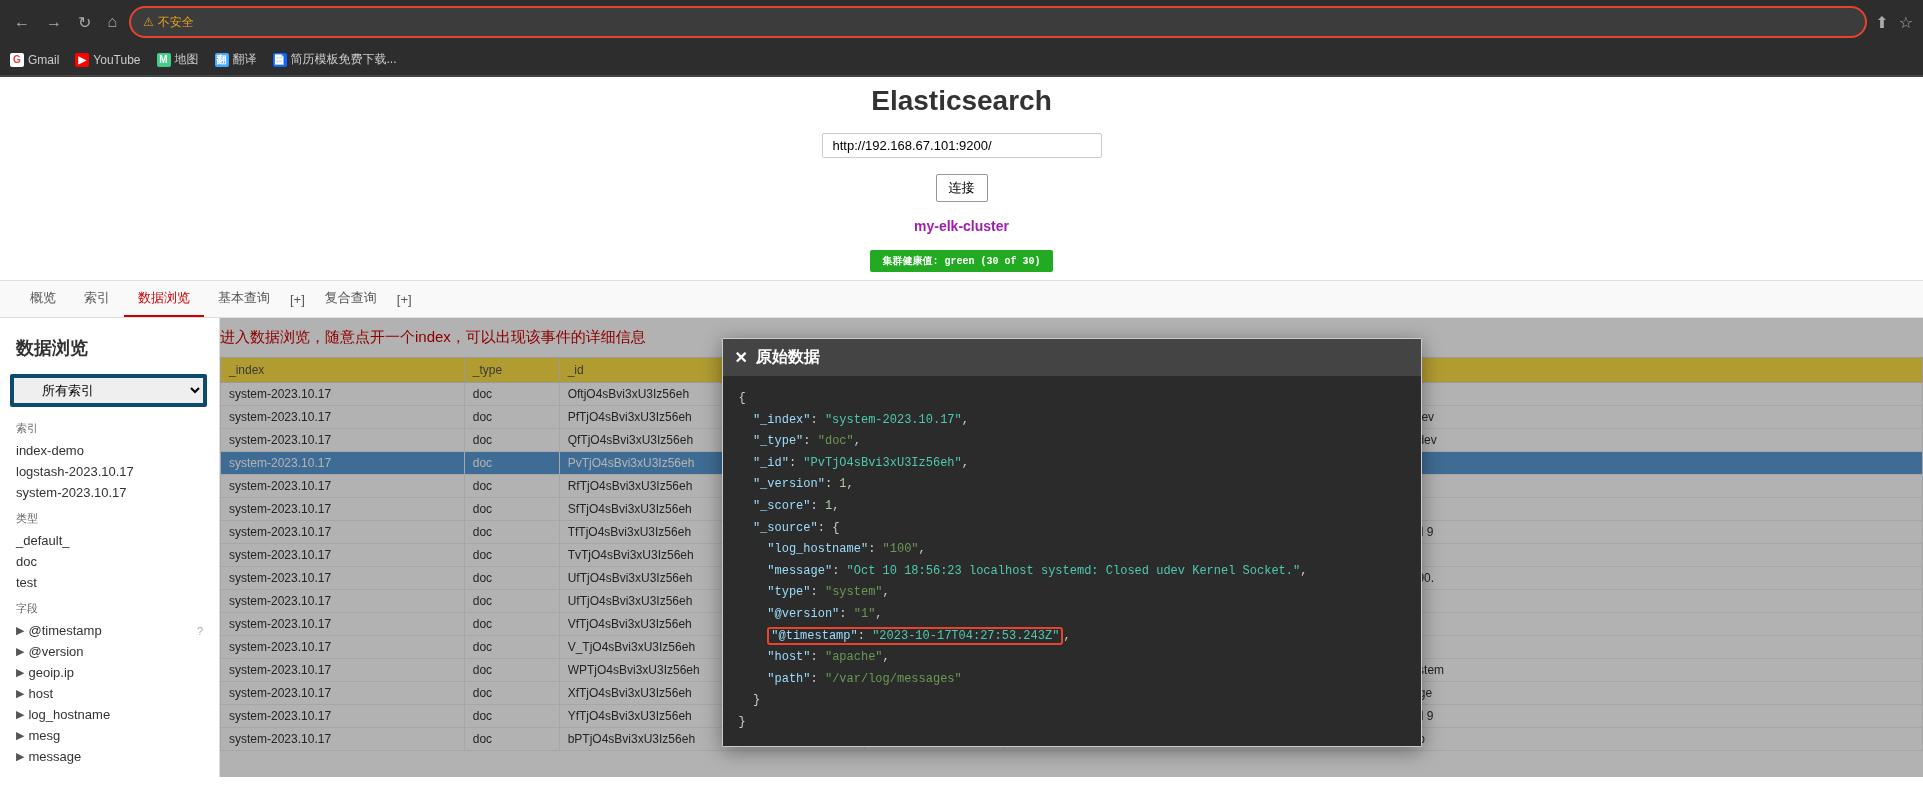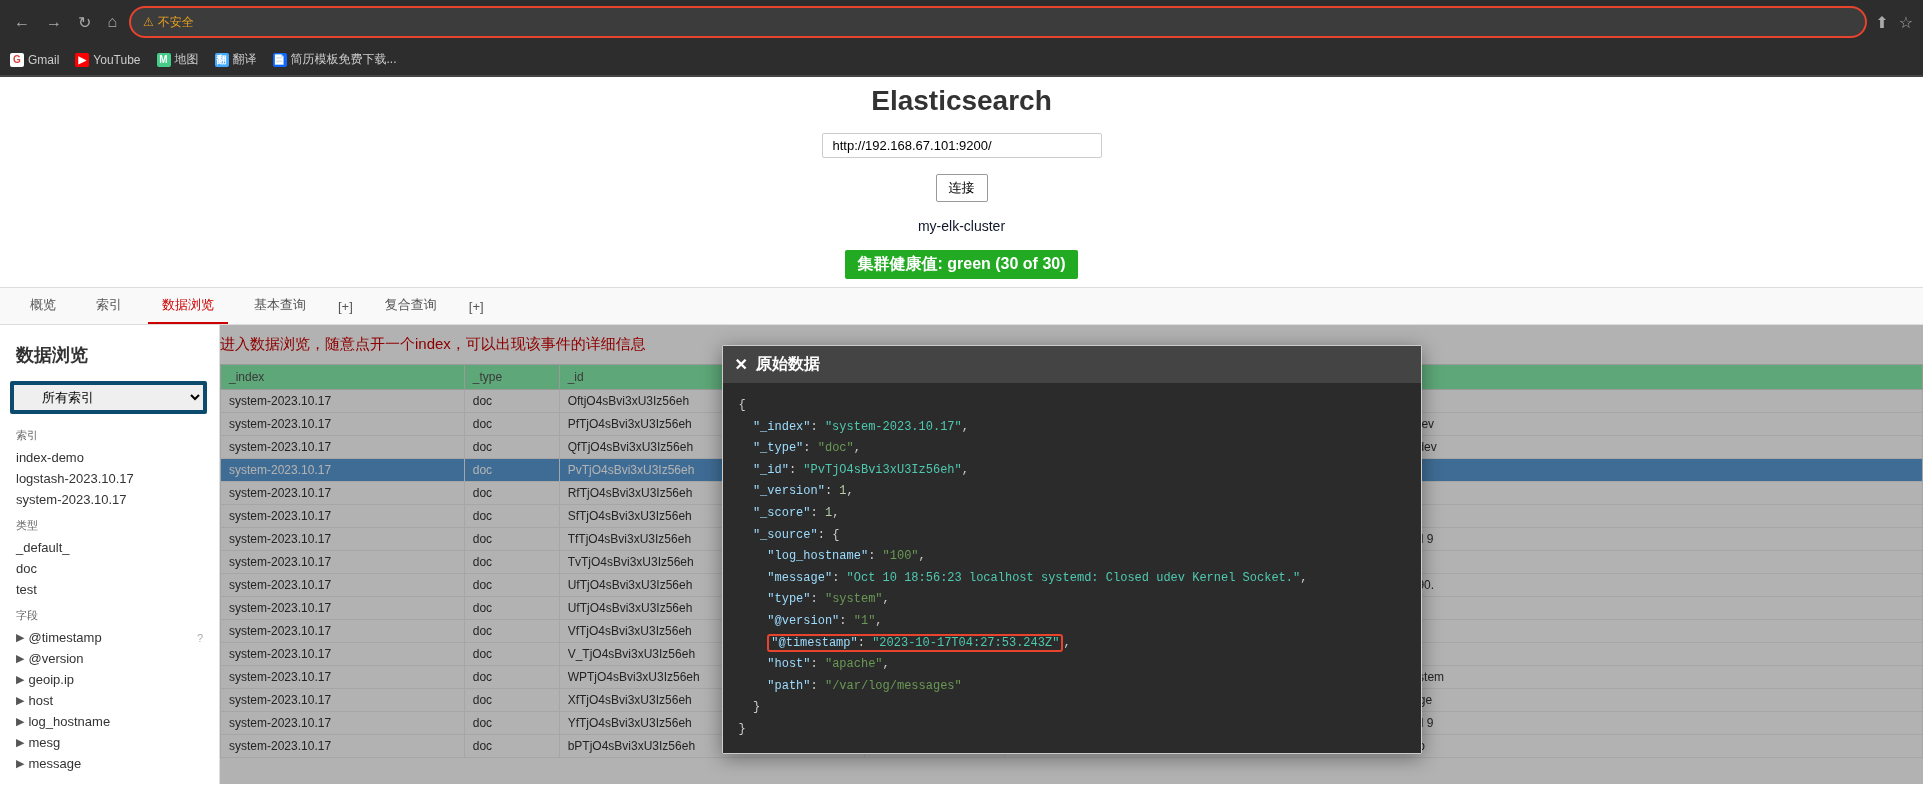--- a/index.html
+++ b/index.html
@@ -23,44 +23,44 @@
     .maps-icon { background: #4c8; color: #fff; }
     .translate-icon { background: #4af; color: #fff; }
     .docs-icon { background: #16f; color: #fff; }
 
     
     .app { background: #fff; color: #333; min-height: 760px; }
     .app-header { display: flex; align-items: center; padding: 8px 16px; gap: 16px; background: #fff; border-bottom: 1px solid #ddd; flex-direction: column; }
     .app-title { font-size: 28px; font-weight: bold; color: #333; }
     .url-input { border: 1px solid #ccc; padding: 4px 10px; font-size: 13px; width: 280px; border-radius: 2px; }
     .connect-btn { background: #fff; border: 1px solid #999; padding: 4px 12px; cursor: pointer; font-size: 13px; border-radius: 2px; }
-    .cluster-name { font-size: 14px; font-weight: normal; color: #0f172a; }
-    .health-badge { background: #22aa22; color: #fff; padding: 4px 12px; border-radius: 2px; font-size: 16px; font-weight: bold; }
-
-    .nav-tabs { display: flex; align-items: center; padding: 0 16px; border-bottom: 1px solid #ddd; background: #f9f9f9; gap: 12px; }
+    .cluster-name { font-size: 14px; font-weight: bold; color: #a21caf; }
+    .health-badge { background: #22aa22; color: #fff; padding: 4px 12px; border-radius: 2px; font-size: 10px; font-weight: bold; font-family: Liberation Mono, monospace; }
+
+    .nav-tabs { display: flex; align-items: center; padding: 0 16px; border-bottom: 1px solid #ddd; background: #f9f9f9; }
     .nav-tab { padding: 8px 14px; font-size: 13px; cursor: pointer; color: #555; border-bottom: 2px solid transparent; }
     .nav-tab.active { color: #c00; border-bottom: 2px solid #c00; }
     .nav-tab-plus { color: #555; font-size: 13px; padding: 8px 6px; cursor: pointer; }
 
     .page-content { display: flex; }
 
     .sidebar { width: 220px; min-width: 220px; border-right: 1px solid #ddd; padding: 10px 0; background: #fff; }
     .sidebar-title { font-size: 18px; font-weight: bold; padding: 8px 16px; }
     .sidebar-select { width: 90%; margin: 6px 10px; padding: 4px 24px; border: 4px solid #0c4a6e; border-radius: 2px; font-size: 13px; }
     .sidebar-section { font-size: 11px; color: #666; padding: 8px 16px 4px; text-transform: none; font-weight: normal; }
     .sidebar-item { padding: 3px 16px; font-size: 13px; cursor: pointer; color: #333; }
     .sidebar-field { padding: 3px 16px; font-size: 13px; color: #333; cursor: pointer; display: flex; align-items: center; gap: 4px; }
     .field-arrow { color: #555; font-size: 11px; }
     .field-help { color: #aaa; font-size: 11px; margin-left: auto; }
 
     .main-area { flex: 1; padding: 0; overflow: hidden; position: relative; }
     .main-hint { text-align: left; color: #c00; font-size: 15px; padding: 10px 0; }
 
     .data-table { width: 100%; border-collapse: collapse; font-size: 12px; }
-    .data-table th { background: #86efac; border: 1px solid #ddd; padding: 5px 8px; text-align: left; font-weight: normal; color: #555; white-space: nowrap; }
+    .data-table th { background: #fde047; border: 1px solid #ddd; padding: 5px 8px; text-align: left; font-weight: normal; color: #555; white-space: nowrap; }
     .data-table td { border: 1px solid #eee; padding: 4px 8px; white-space: nowrap; overflow: hidden; max-width: 300px; text-overflow: ellipsis; vertical-align: top; }
     .data-table tr.selected td { background: #5b9bd5; color: #fff; }
 
     
     .modal-overlay { position: absolute; top: 0; left: 0; right: 0; bottom: 0; background: rgba(0,0,0,0.3); z-index: 100; display: flex; align-items: flex-start; justify-content: center; padding-top: 20px; }
     .modal { background: #fff; border: 1px solid #ccc; border-radius: 2px; width: 700px; box-shadow: 0 4px 20px rgba(0,0,0,0.4); }
     .modal-header { display: flex; align-items: center; background: #444; color: #fff; padding: 8px 12px; }
     .modal-close { color: #fff; font-size: 16px; margin-right: 8px; cursor: pointer; font-weight: bold; }
     .modal-title { font-size: 16px; font-weight: bold; flex: 1; text-align: left; }
     .modal-body { padding: 12px 16px; font-size: 13px; line-height: 1.7; font-family: 'Courier New', monospace; background: #2b2b2b; color: #ccc; }

